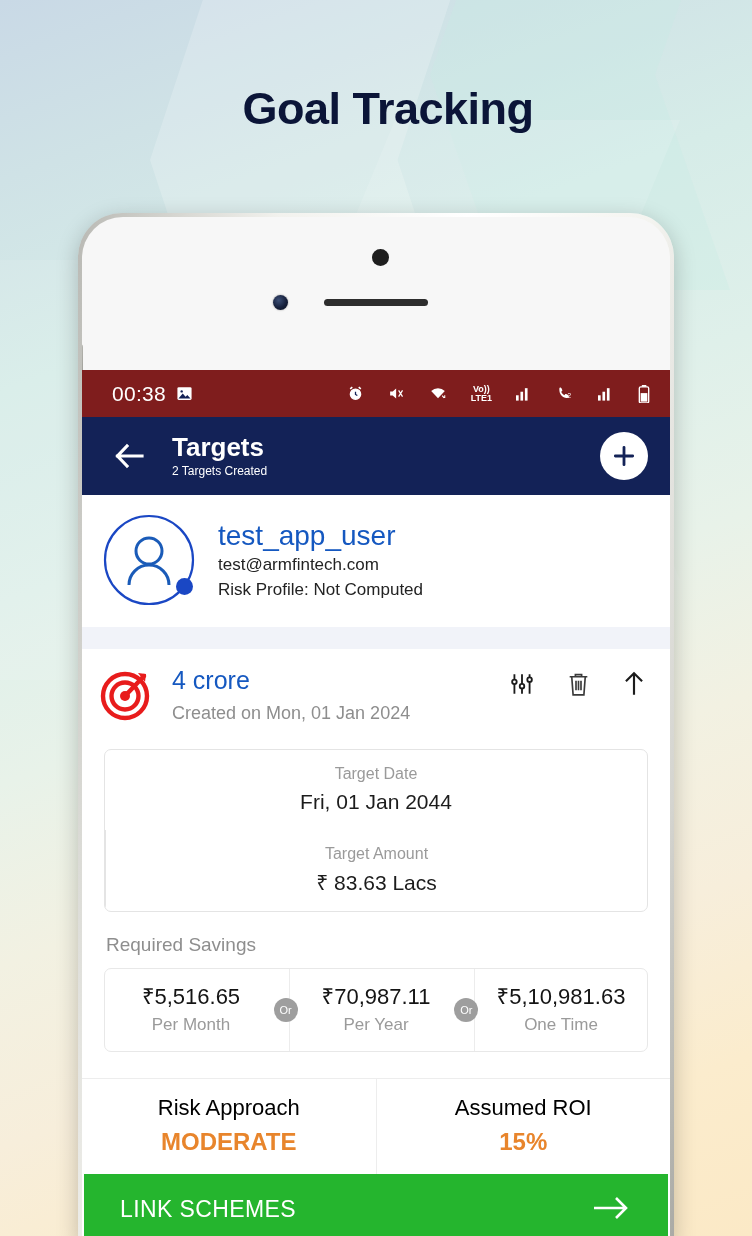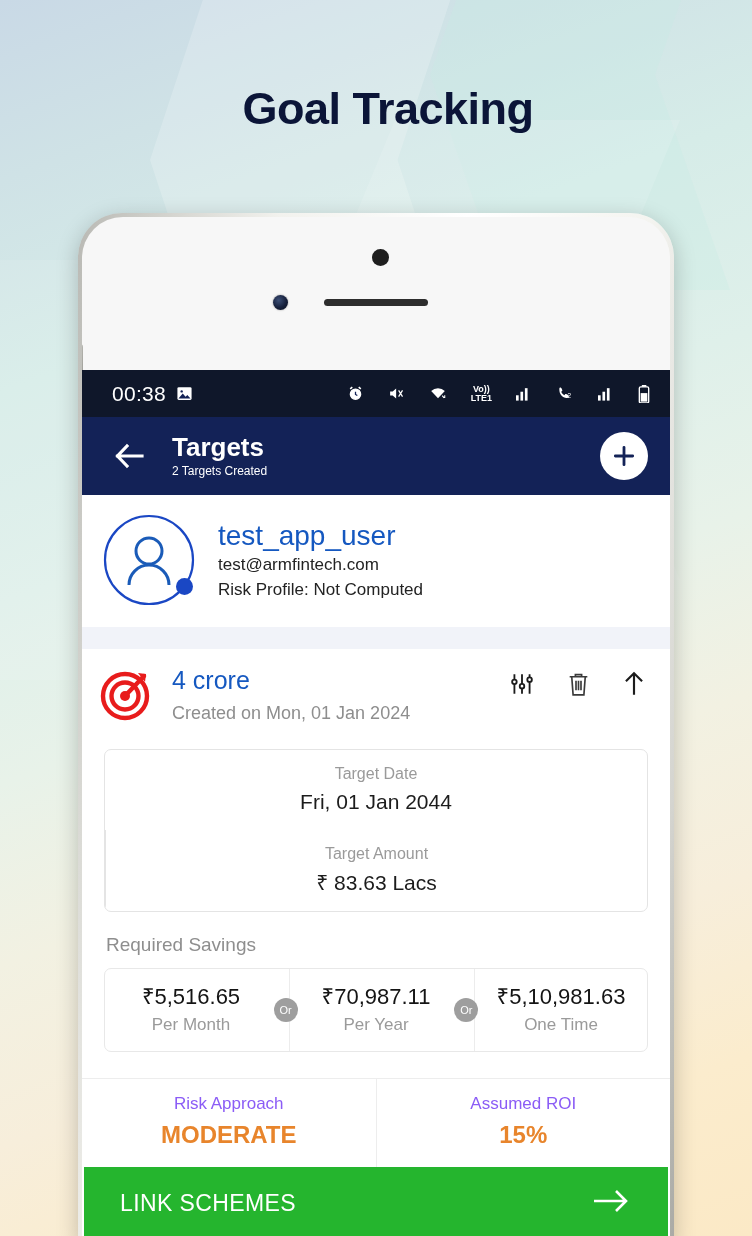--- a/index.html
+++ b/index.html
@@ -81,21 +81,21 @@
   .side-btn.r1 { right:-5px; top:240px; width:6px; height:80px; }
 
   
   .screen {
     position:absolute; left:0; top:153px; width:100%; bottom:0;
     background:#ffffff; overflow:hidden;
   }
 
   
   .statusbar {
-    height:47px; background:#0f172a; color:#fff;
+    height:47px; background:#7f1d1d; color:#fff;
     display:flex; align-items:center; justify-content:space-between;
     padding:0 20px 0 30px;
   }
   .sb-left { display:flex; align-items:center; gap:10px; }
   .sb-time { font-size:21px; font-weight:500; letter-spacing:0.3px; }
   .sb-right { display:flex; align-items:center; gap:24px; }
   .sb-icon { display:flex; align-items:center; }
   .sb-lte { font-size:9px; line-height:9px; font-weight:bold; text-align:center; }
 
   
@@ -163,21 +163,21 @@
     width:24px; height:24px; border-radius:50%; background:#9e9e9e;
     color:#fff; font-size:11px; display:flex; align-items:center; justify-content:center;
   }
   .or-badge.o1 { left:33.33%; }
   .or-badge.o2 { left:66.66%; }
 
   
   .risk-row { display:flex; margin-top:26px; border-top:1px solid #ededed; }
   .risk-cell { flex:1; padding:14px 6px 17px; text-align:center; }
   .risk-cell + .risk-cell { border-left:1px solid #ededed; }
-  .risk-label { font-size:17px; color:#8b5cf6; line-height:1.35; }
+  .risk-label { font-size:22px; color:#000000; line-height:1.35; }
   .risk-value { font-size:24px; font-weight:bold; color:#e8852c; margin-top:4px; line-height:1.25; }
 
   
   .link-btn {
     margin:0 2px; height:72px; background:#25b52e;
     display:flex; align-items:center; justify-content:space-between;
     padding:0 38px 0 36px; cursor:pointer;
   }
   .link-btn-label { color:#fff; font-size:23px; letter-spacing:0.4px; }
 

